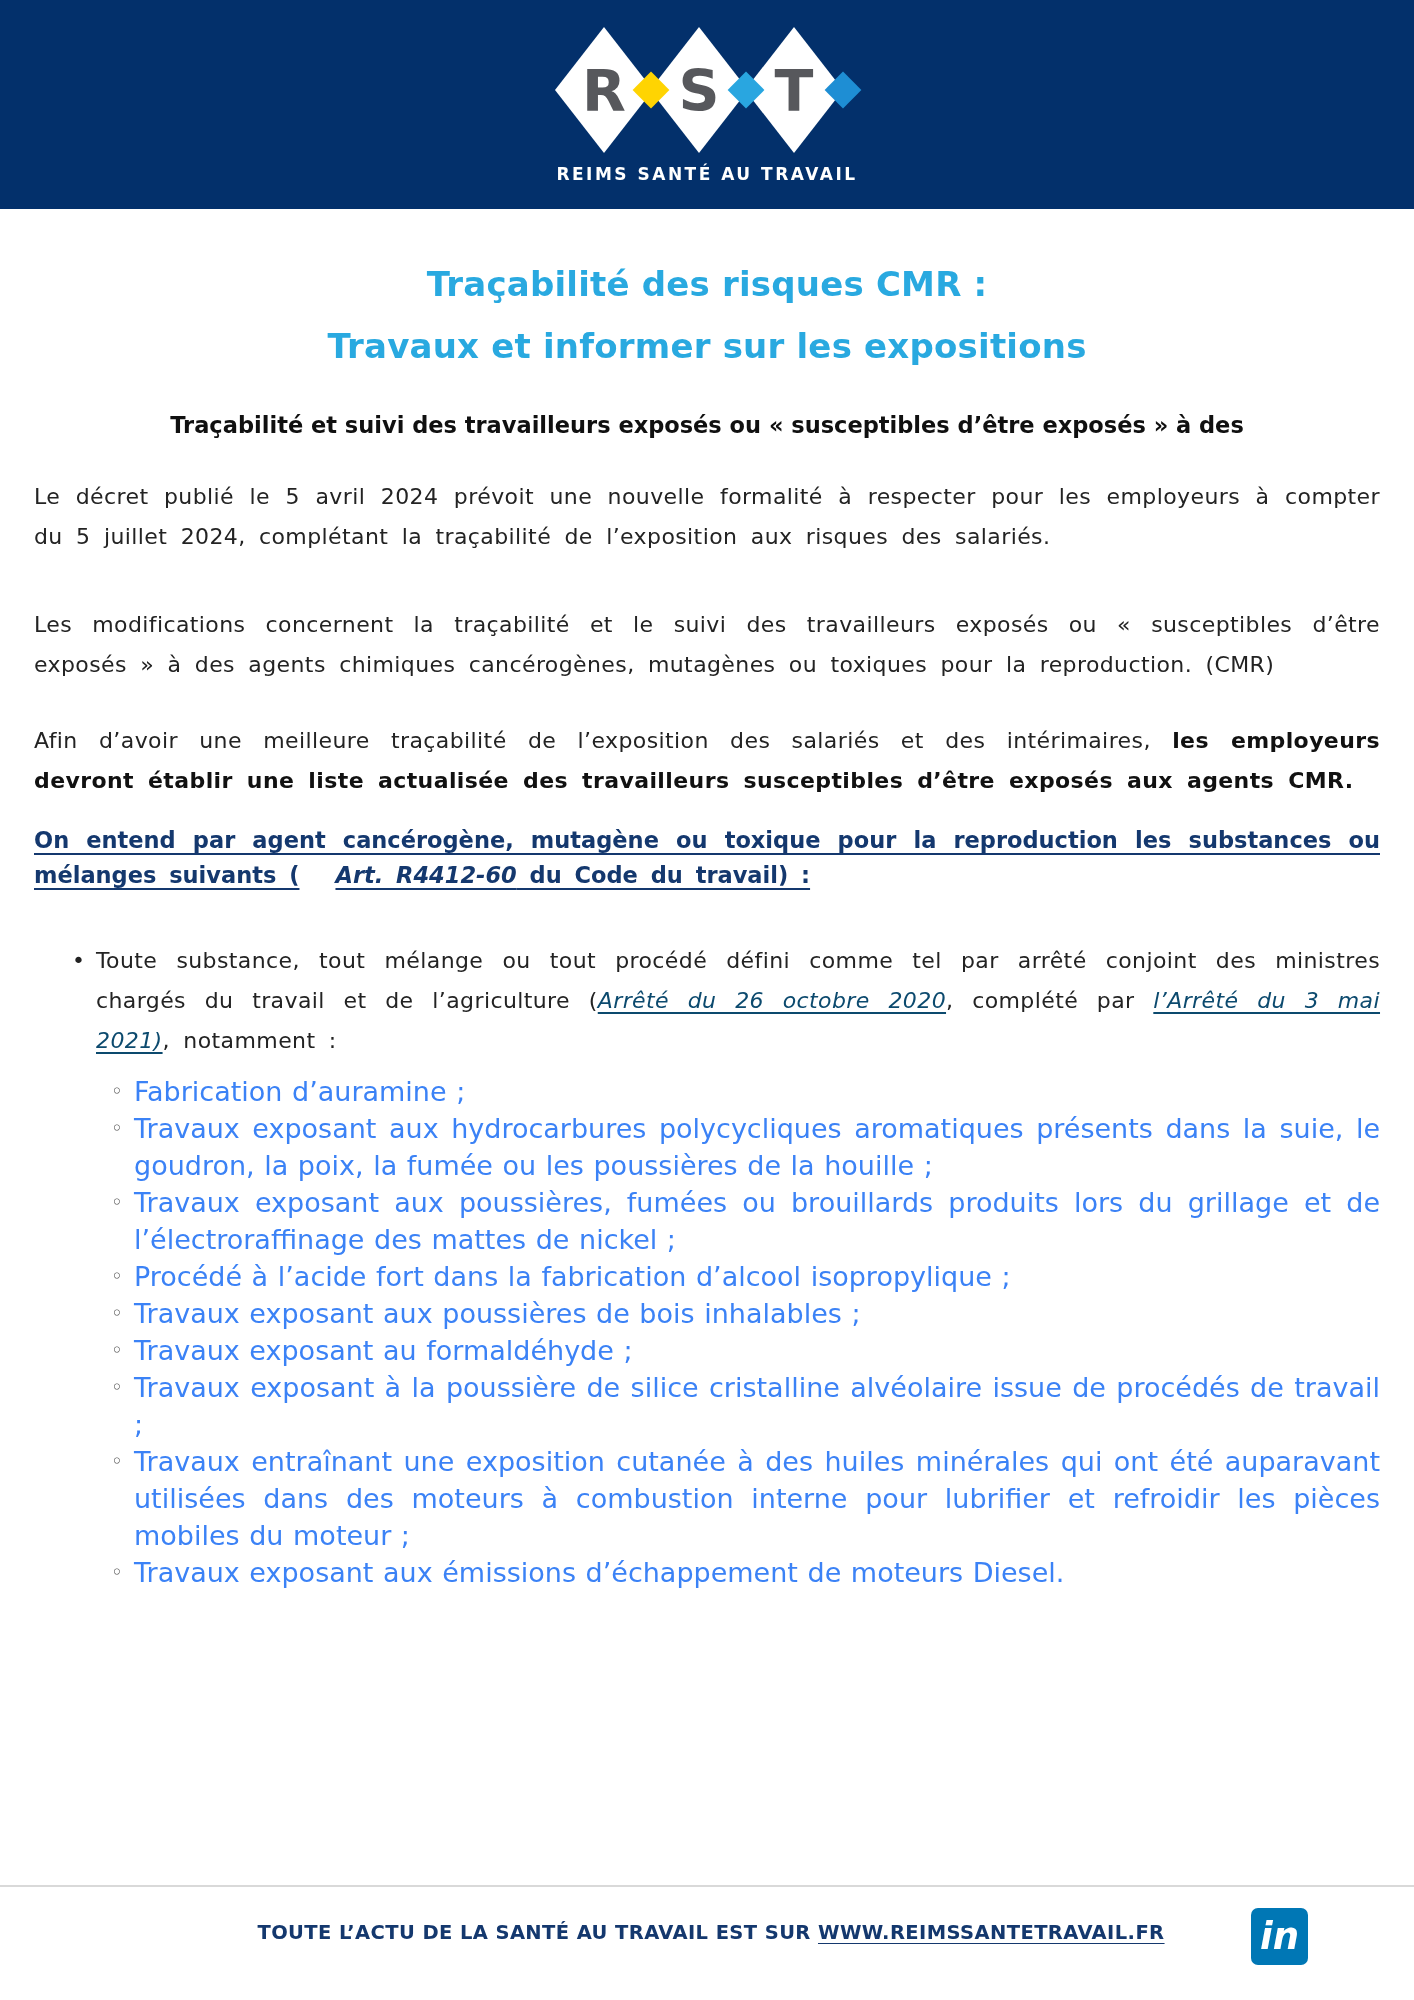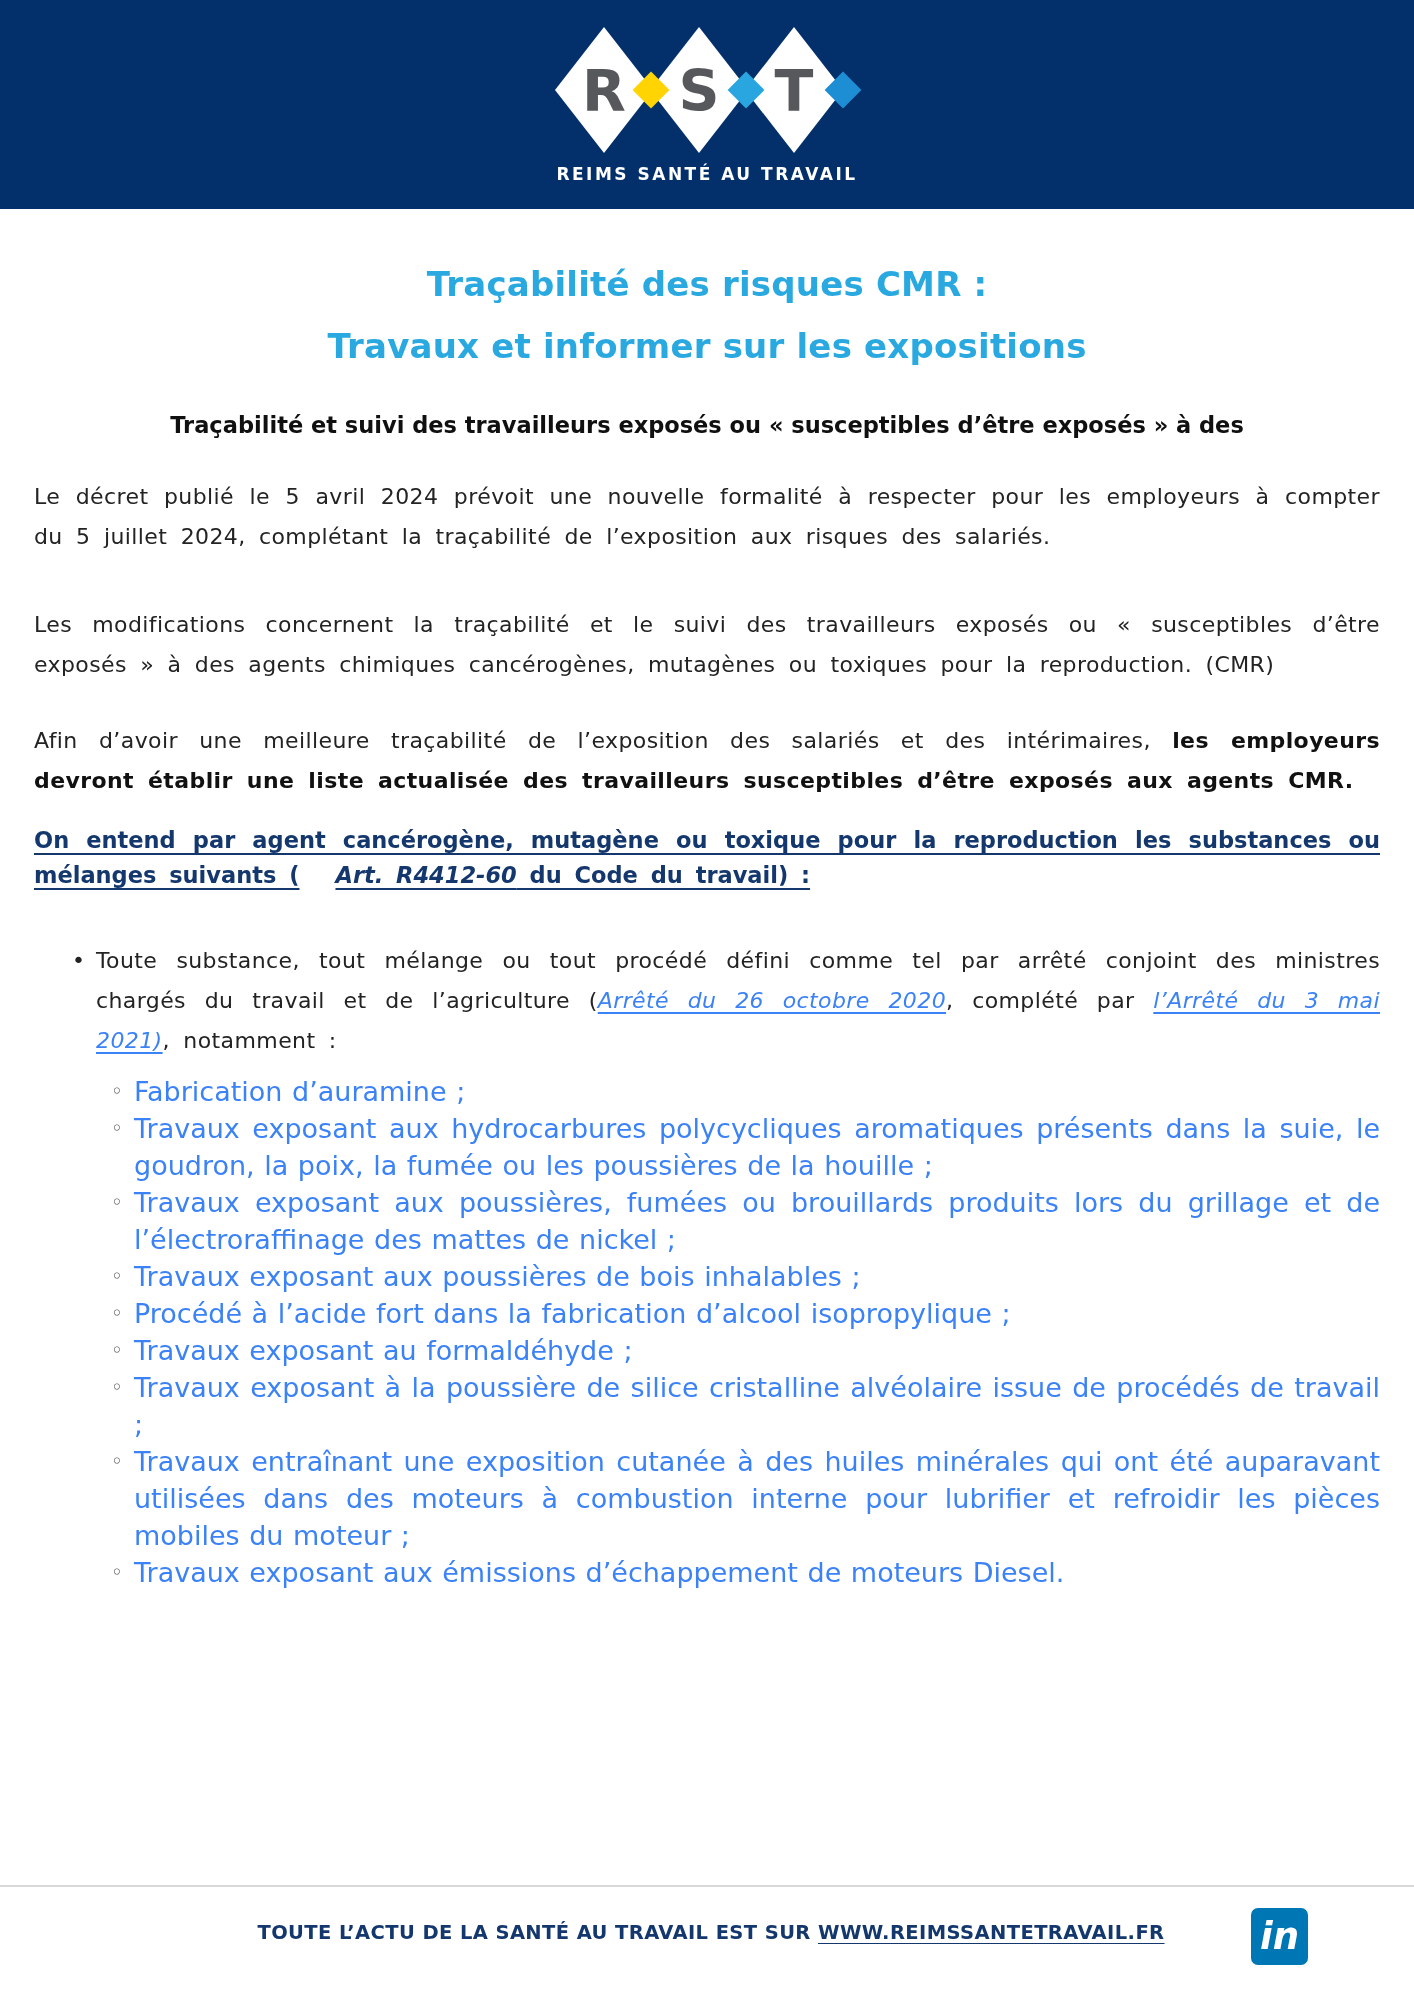--- a/index.html
+++ b/index.html
@@ -99,21 +99,21 @@
     position:absolute;
     left:-24px;
     top:0;
     font-size:22px;
     color:#222;
   }
   .ref-link {
     font-style:italic;
     text-decoration:underline;
     text-underline-offset:4px;
-    color:#3b82f6;
+    color:#0c4a6e;
   }
 
   ul.sub-list {
     margin-top:12px;
     list-style:none;
     padding-left:38px;
   }
   ul.sub-list > li {
     position:relative;
     font-size:27px;
@@ -213,22 +213,22 @@
   <p class="para p3"><span>Afin d’avoir une meilleure traçabilité de l’exposition des salariés et des intérimaires, </span><b>les employeurs devront établir une liste actualisée des travailleurs susceptibles d’être exposés aux agents CMR.</b></p>
 
   <div class="navy-heading"><span>On entend par agent cancérogène, mutagène ou toxique pour la reproduction les substances ou mélanges suivants (</span><span class="art-ref">Art. R4412-60</span><span> du Code du travail) :</span></div>
 
   <ul class="main-list">
     <li><span>Toute substance, tout mélange ou tout procédé défini comme tel par arrêté conjoint des ministres chargés du travail et de l’agriculture (</span><span class="ref-link">Arrêté du 26 octobre 2020</span><span>, complété par </span><span class="ref-link">l’Arrêté du 3 mai 2021)</span><span>, notamment :</span>
       <ul class="sub-list">
         <li>Fabrication d’auramine ;</li>
         <li>Travaux exposant aux hydrocarbures polycycliques aromatiques présents dans la suie, le goudron, la poix, la fumée ou les poussières de la houille ;</li>
         <li>Travaux exposant aux poussières, fumées ou brouillards produits lors du grillage et de l’électroraffinage des mattes de nickel ;</li>
+        <li>Procédé à l’acide fort dans la fabrication d’alcool isopropylique ;</li>
         <li>Travaux exposant aux poussières de bois inhalables ;</li>
-        <li>Procédé à l’acide fort dans la fabrication d’alcool isopropylique ;</li>
         <li>Travaux exposant au formaldéhyde ;</li>
         <li>Travaux exposant à la poussière de silice cristalline alvéolaire issue de procédés de travail ;</li>
         <li>Travaux entraînant une exposition cutanée à des huiles minérales qui ont été auparavant utilisées dans des moteurs à combustion interne pour lubrifier et refroidir les pièces mobiles du moteur ;</li>
         <li>Travaux exposant aux émissions d’échappement de moteurs Diesel.</li>
       </ul>
     </li>
   </ul>
 
 </div>
 

